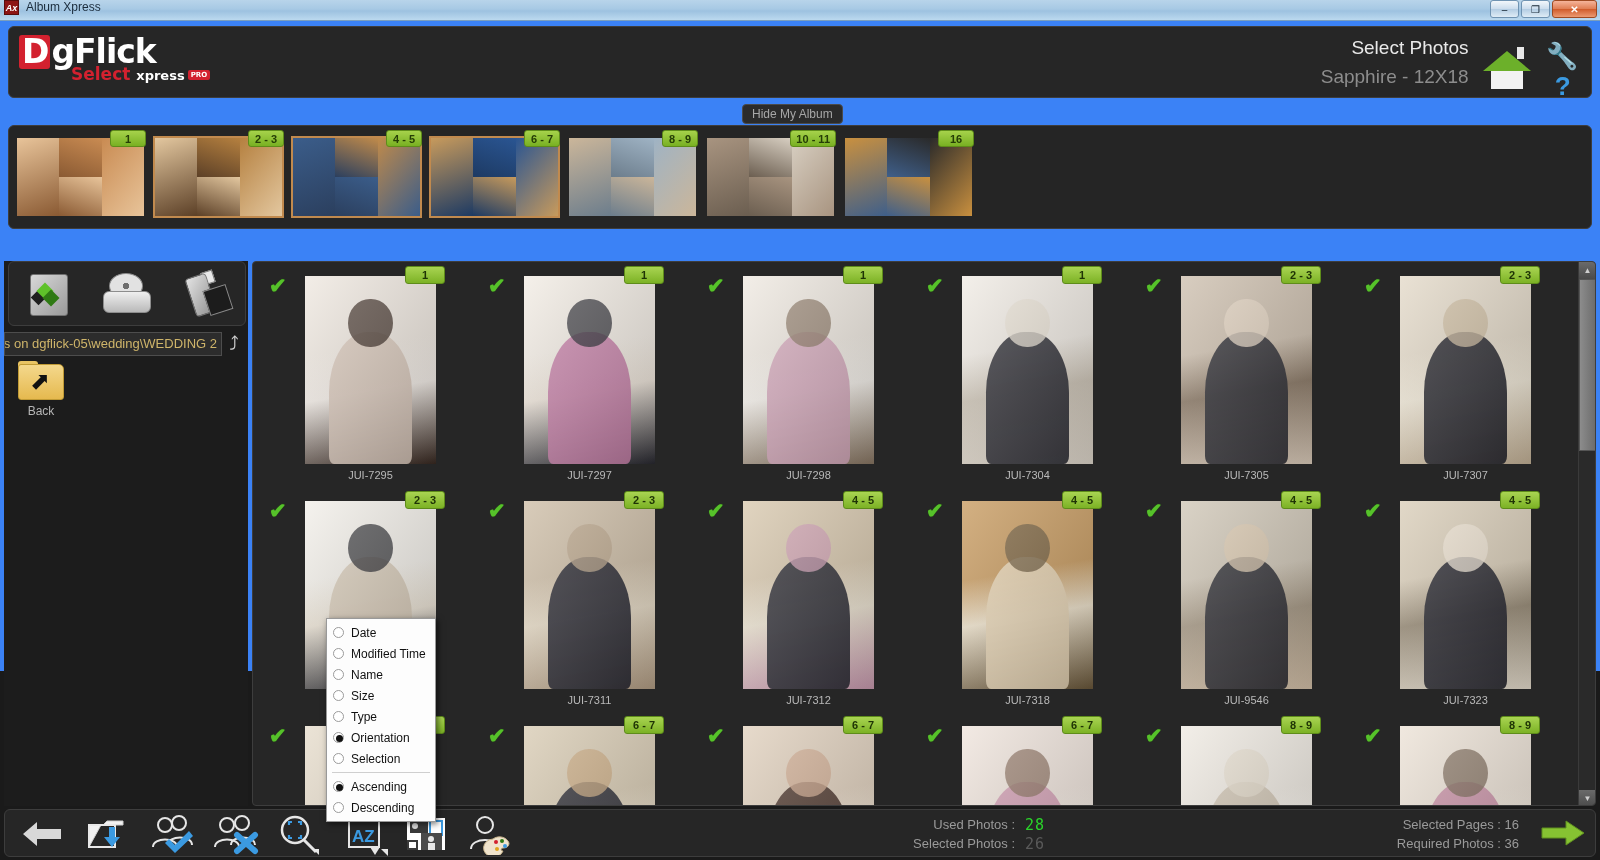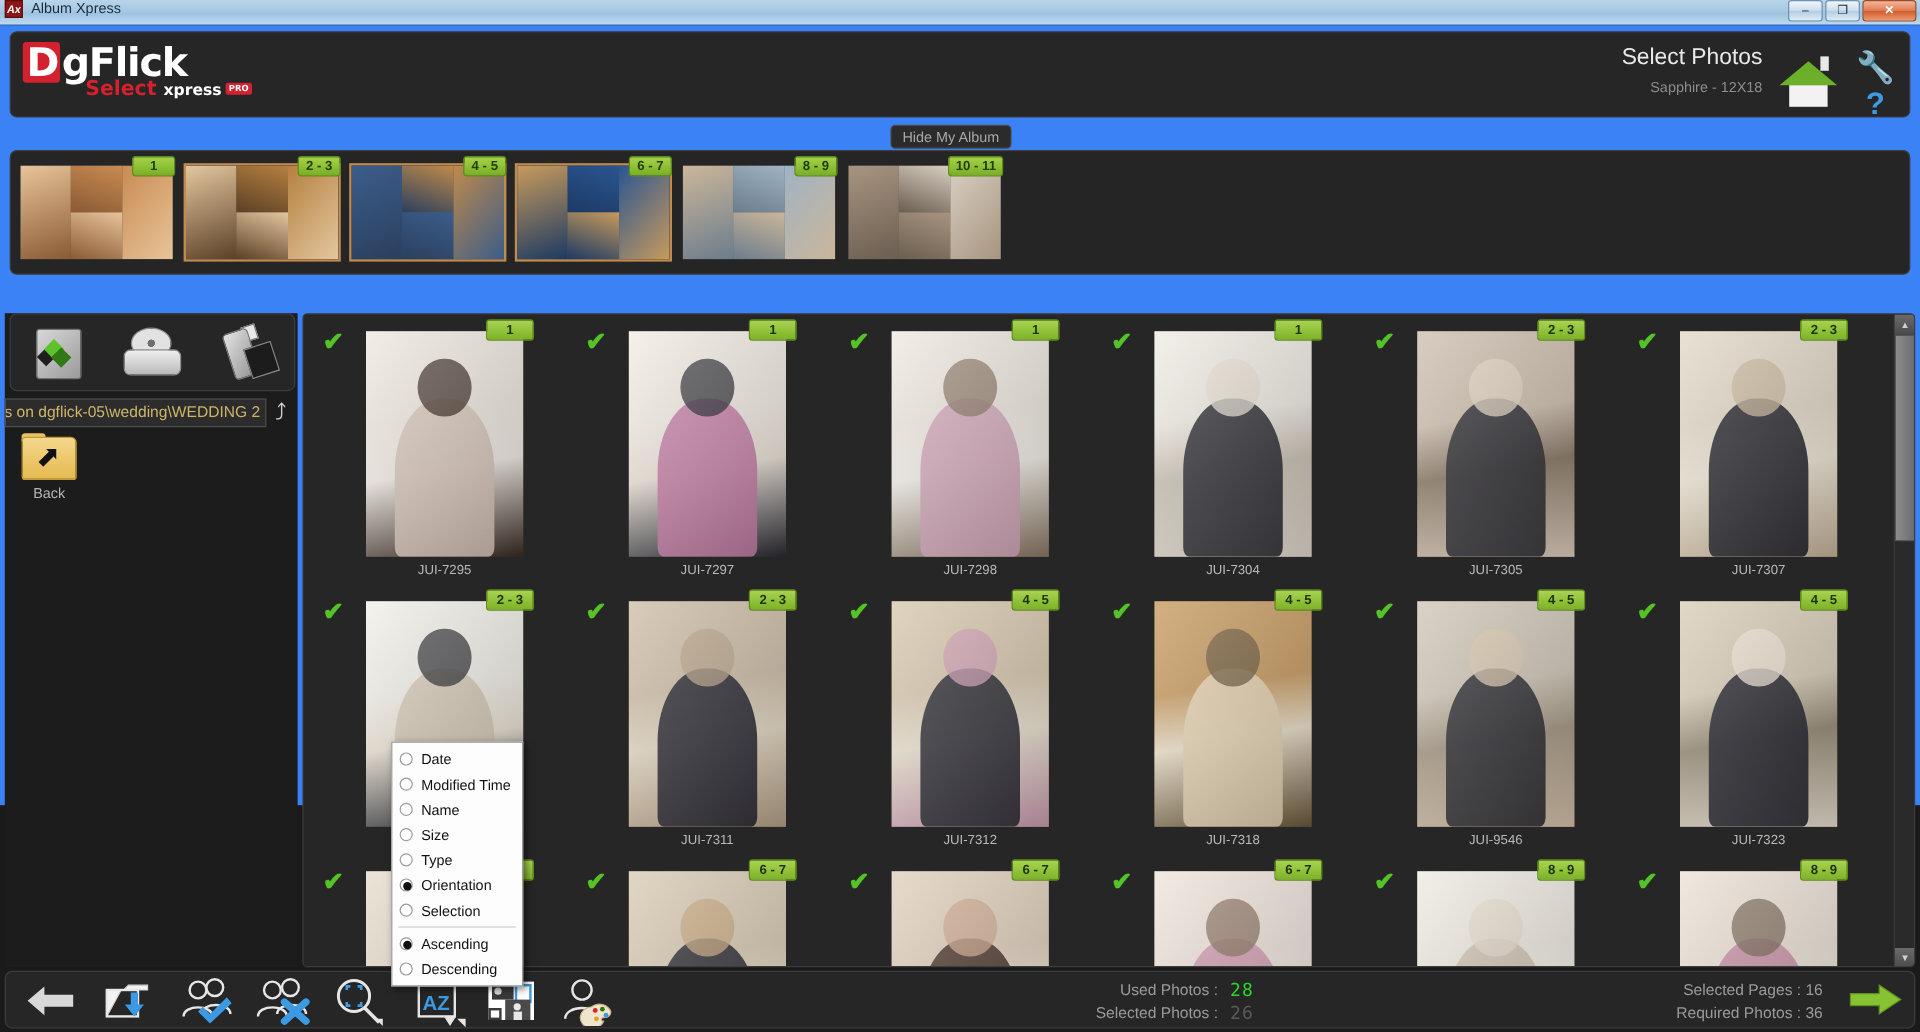--- a/index.html
+++ b/index.html
@@ -52,21 +52,21 @@
   }
   #logo .l2 { font-size: 17px; font-weight: bold; color: #d3212f; margin-left: 52px; margin-top: -5px; font-family: "DejaVu Sans", sans-serif; }
   #logo .l2 .xp { color: #fff; font-size: 13px; }
   #logo .l2 .pro {
     background: #d3212f; color: #fff; font-size: 7px; padding: 1px 3px;
     border-radius: 2px; vertical-align: 3px; margin-left: 3px;
   }
   #hdr-right { position: absolute; right: 12px; top: 8px; text-align: right; display: flex; align-items: flex-start; }
   #hdr-titles { text-align: right; margin-right: 14px; padding-top: 2px; }
   #hdr-title { font-size: 19px; color: #e9e9e9; }
-  #hdr-sub { font-size: 12px; color: #8d8d8d; margin-top: 7px; }
+  #hdr-sub { font-size: 19px; color: #8d8d8d; margin-top: 7px; }
   #home-icon { width: 48px; height: 42px; position: relative; margin-right: 16px; margin-top: 12px; }
   #home-icon .roof {
     position: absolute; left: 0; top: 4px; width: 0; height: 0;
     border-left: 24px solid transparent; border-right: 24px solid transparent;
     border-bottom: 20px solid #6cb02a;
   }
   #home-icon .chim { position: absolute; right: 7px; top: 0px; width: 7px; height: 12px; background: #e8e8e8; }
   #home-icon .body { position: absolute; left: 8px; top: 24px; width: 32px; height: 18px; background: #f2f2f2; }
   #hdr-tools { display: flex; flex-direction: column; align-items: center; padding-top: 6px; }
   .tool-glyph { color: #3b9ae1; font-size: 26px; line-height: 30px; font-weight: bold; }
@@ -289,20 +289,29 @@
       </div>
       <div class="page-thumb">
         <div class="img">
           <div class="pz" style="left:0;top:0;width:42px;height:78px;background:linear-gradient(160deg,#a89480,#6b5e50)"></div>
           <div class="pz" style="left:42px;top:0;width:43px;height:39px;background:linear-gradient(200deg,#d8cfc2,#6b5e50)"></div>
           <div class="pz" style="left:42px;top:39px;width:43px;height:39px;background:linear-gradient(20deg,#6b5e50,#a89480)"></div>
           <div class="pz" style="left:85px;top:0;width:42px;height:78px;background:linear-gradient(130deg,#d8cfc2,#a89480)"></div>
         </div>
         <div class="pg-badge">10 - 11</div>
       </div>
+      <div class="page-thumb">
+        <div class="img">
+          <div class="pz" style="left:0;top:0;width:42px;height:78px;background:linear-gradient(160deg,#c9903f,#3f5f8a)"></div>
+          <div class="pz" style="left:42px;top:0;width:43px;height:39px;background:linear-gradient(200deg,#2a2a2a,#3f5f8a)"></div>
+          <div class="pz" style="left:42px;top:39px;width:43px;height:39px;background:linear-gradient(20deg,#3f5f8a,#c9903f)"></div>
+          <div class="pz" style="left:85px;top:0;width:42px;height:78px;background:linear-gradient(130deg,#2a2a2a,#c9903f)"></div>
+        </div>
+        <div class="pg-badge">16</div>
+      </div>
     </div>
 
   <div id="left-panel">
     <div id="media-box">
       <div class="media-icon">
         <div class="hd-body"></div>
         <div class="hd-d3"></div>
         <div class="hd-d1"></div>
         <div class="hd-d2"></div>
       </div>

